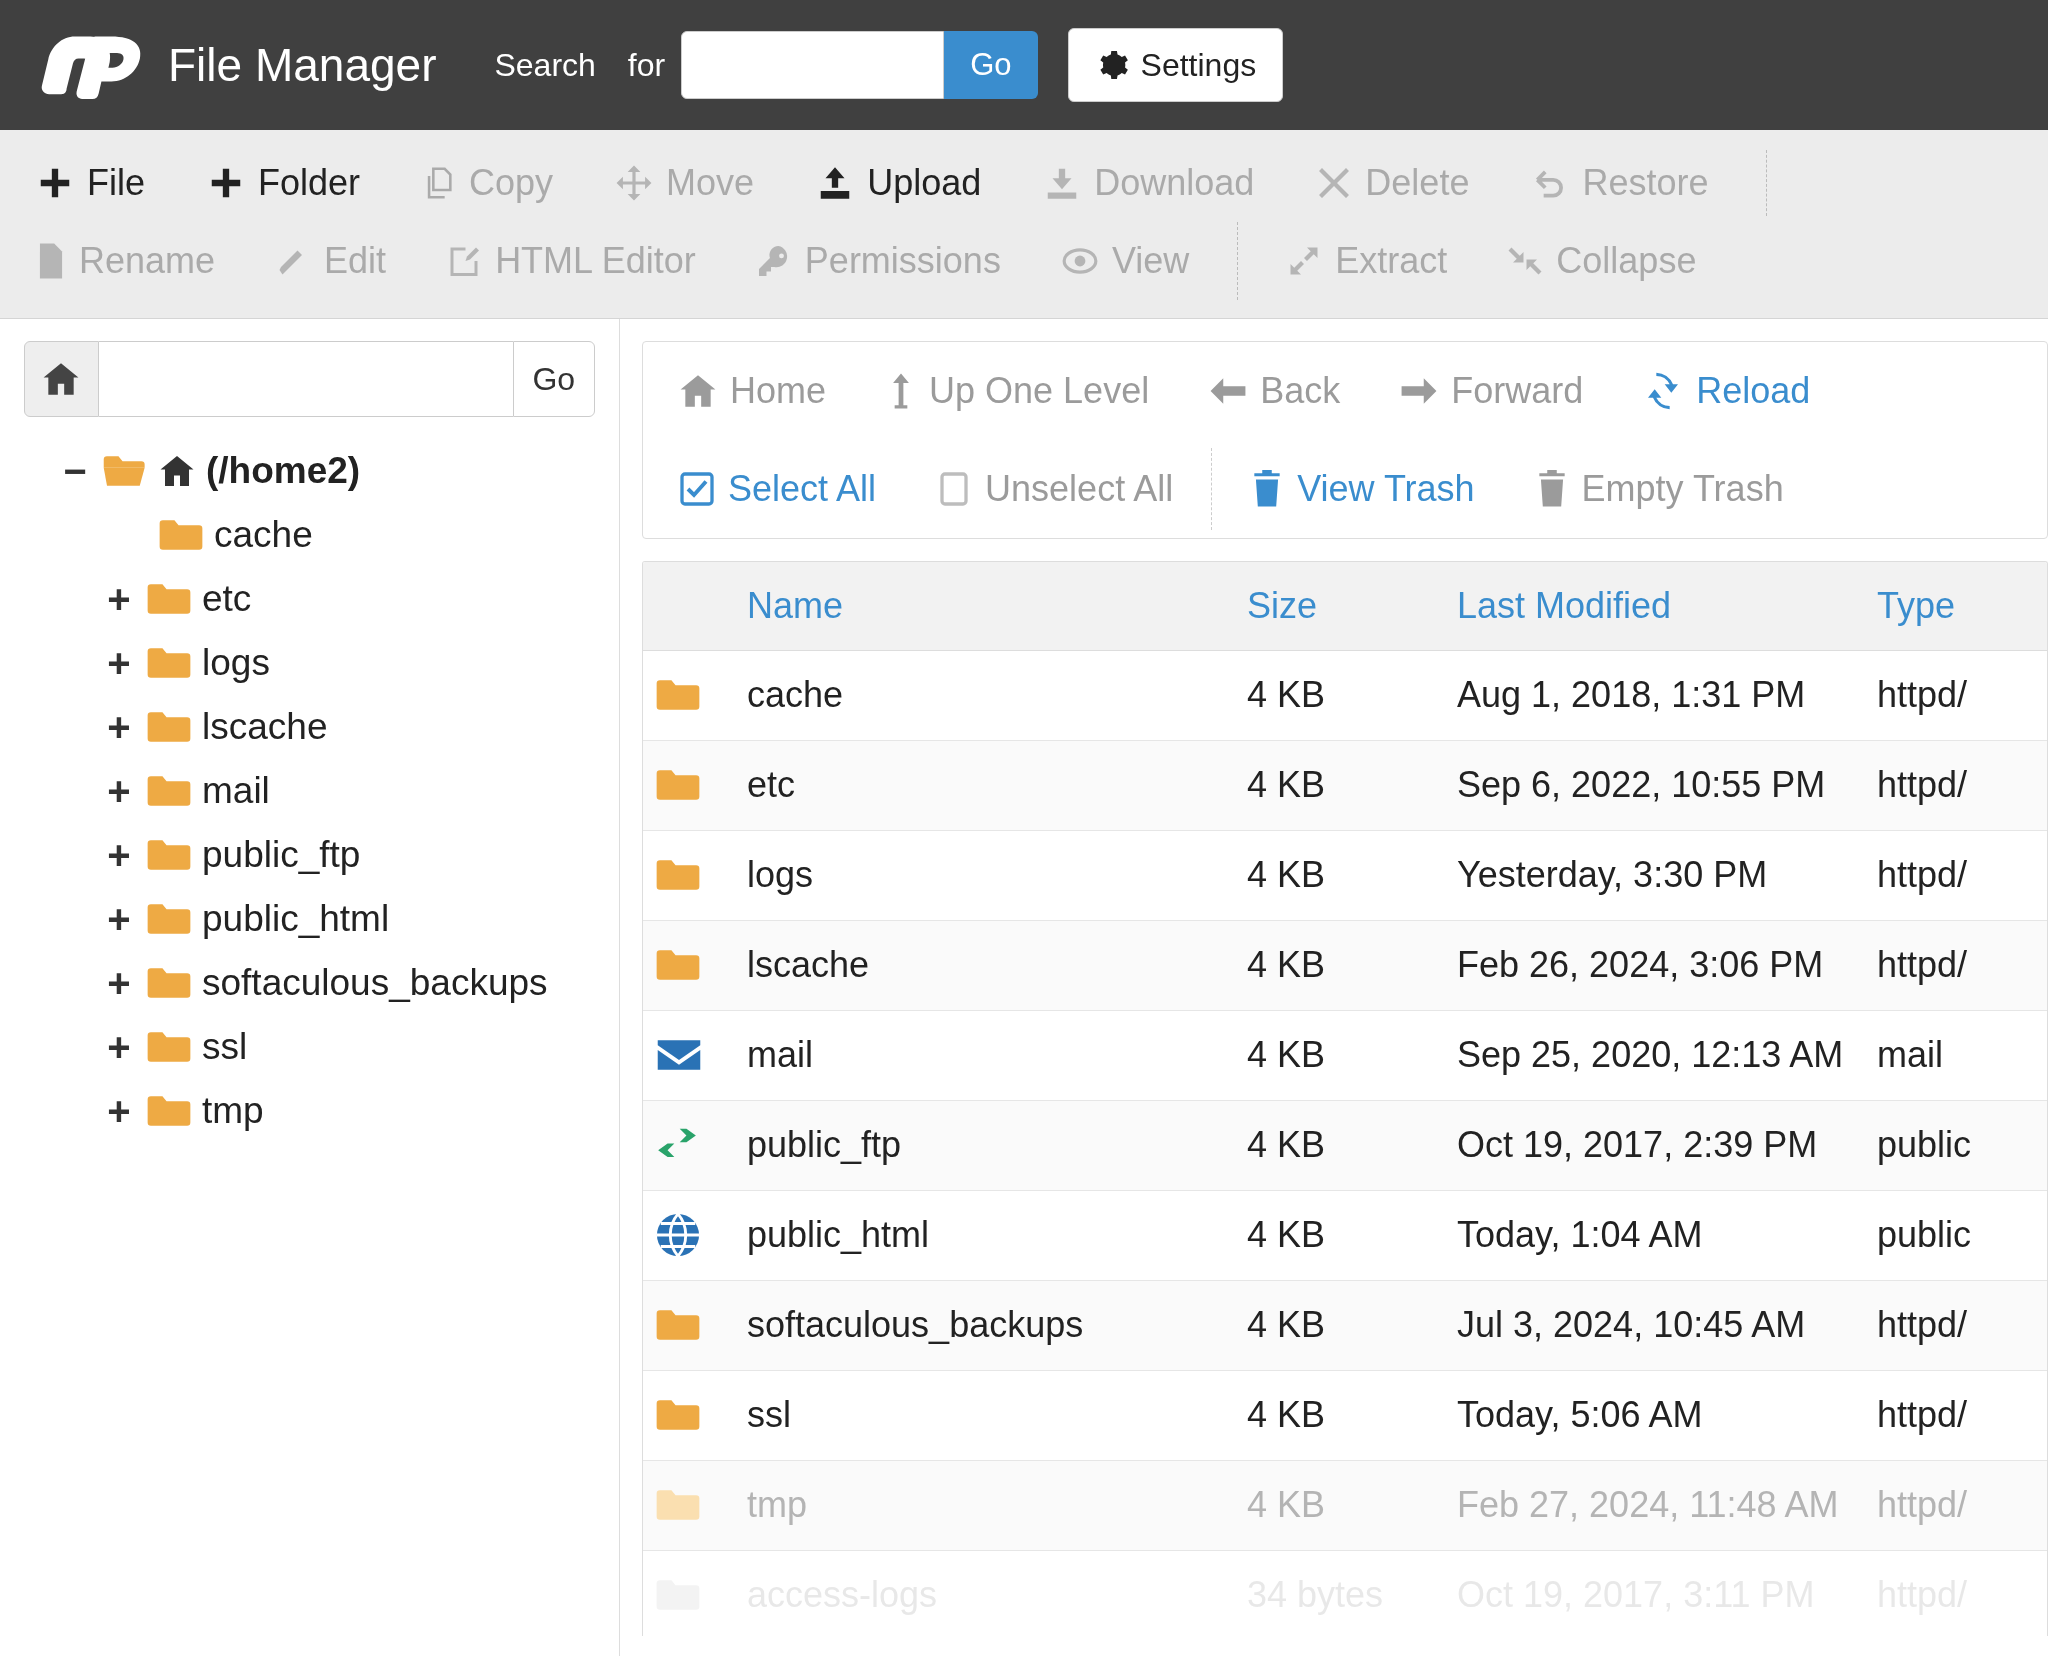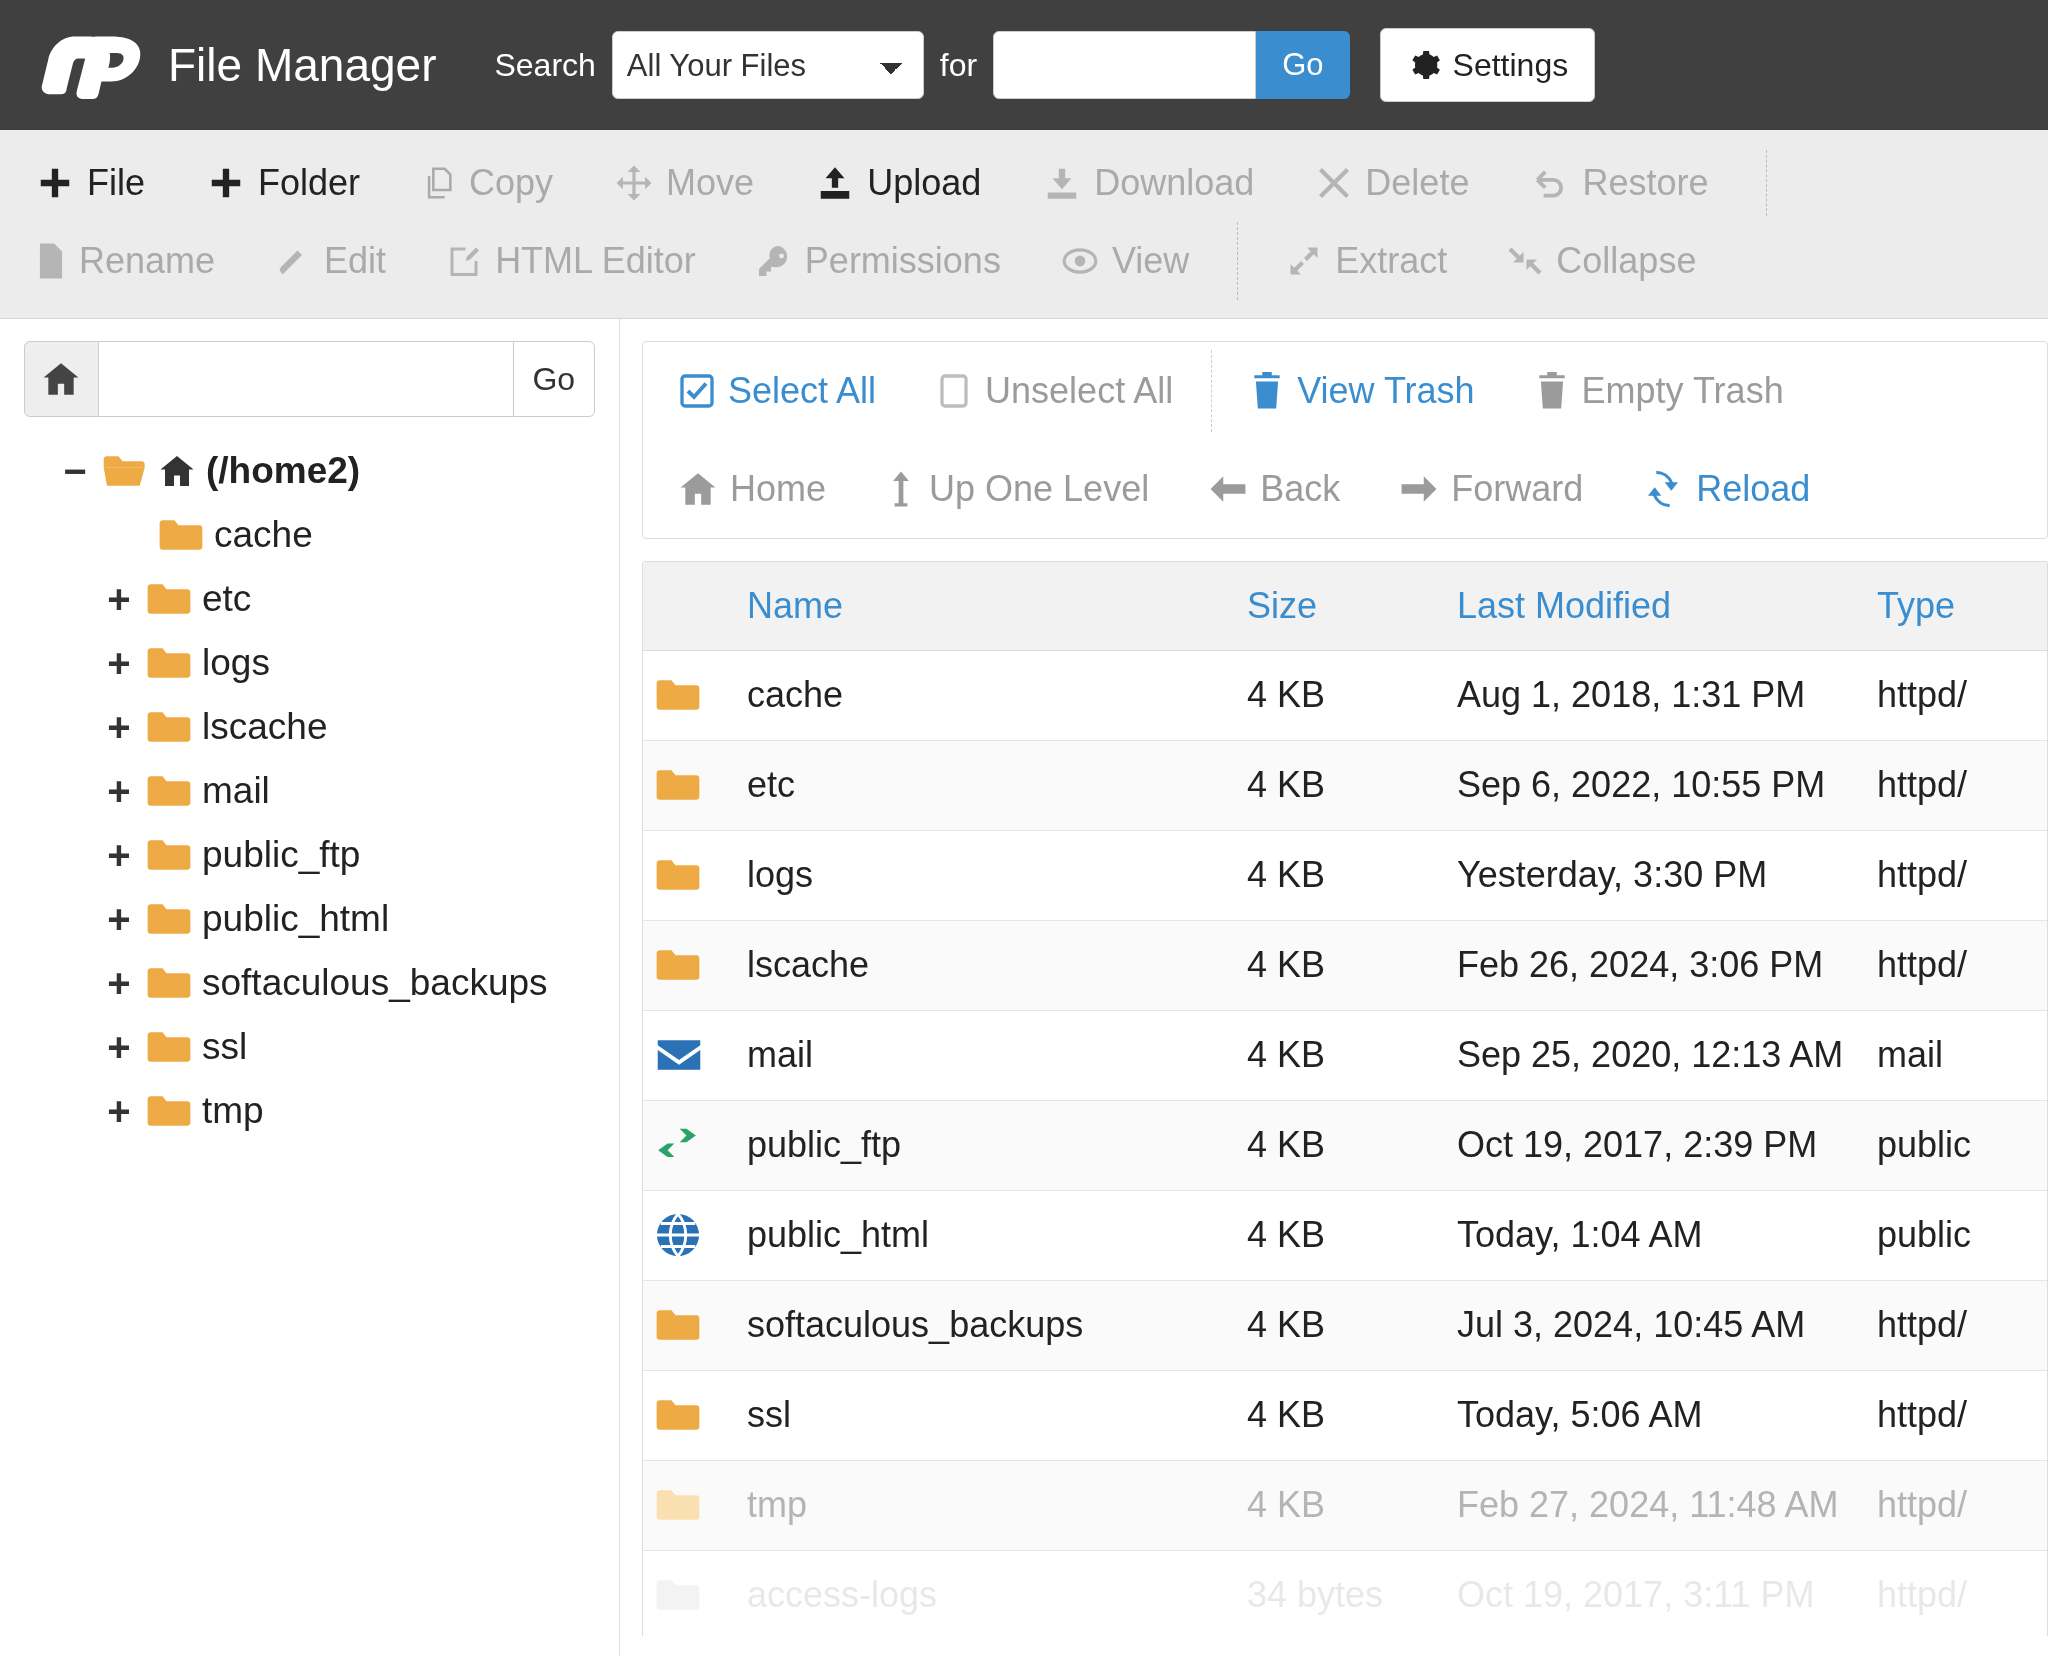--- a/index.html
+++ b/index.html
@@ -297,23 +297,20 @@
   <div class="brand">
     <svg class="cp-logo" viewBox="0 0 120 86">
       <path fill="#ffffff" d="M38 12c-14 0-26 11-29 25L2 66c-1 5 3 9 8 9h13c5 0 6-4 6-6l7-28c1-3 3-5 6-5h6c4 0 6 3 5 7l-3 12c-1 3 1 5 4 5h11c5 0 7-4 8-7l3-13c3-14-6-28-21-28H38z"></path>
       <path fill="#ffffff" d="M78 12h-16c-5 0-7 3-8 6L40 72c-1 5 2 8 6 8h11c4 0 6-2 7-6l3-13h11c15 0 28-11 31-25 3-15-8-24-31-24zm13 25c-1 5-6 9-12 9h-8l4-16h9c5 0 8 3 7 7z"></path>
     </svg>
     <div class="brand-title">File Manager</div>
   </div>
 
   <div class="search-label">Search</div>
 
-  <select class="search-select">
-    <option>All Your Files</option>
-  </select>
 
   <div class="for-label">for</div>
 
   <input class="search-input" type="text" value="" style="">
 
   <button class="go-btn">Go</button>
 
   <button class="settings-btn">
     <svg width="34" height="34" viewBox="0 0 24 24">
       <path fill="#222" d="M12 8a4 4 0 1 0 0 8 4 4 0 0 0 0-8zm9.4 4c0-.6-.1-1.2-.2-1.8l2-1.5-2-3.4-2.3 1a8 8 0 0 0-3-1.7l-.4-2.5h-4l-.3 2.5c-1.1.3-2.1.9-3 1.7l-2.4-1-2 3.4 2 1.5a8 8 0 0 0 0 3.6l-2 1.5 2 3.4 2.4-1c.9.8 1.9 1.4 3 1.7l.3 2.5h4l.4-2.5a8 8 0 0 0 3-1.7l2.3 1 2-3.4-2-1.5c.1-.6.2-1.2.2-1.8z"></path>
@@ -574,51 +571,20 @@
             <path fill="#eeaa44" d="M1 4a2 2 0 0 1 2-2h7l2.5 3H25a2 2 0 0 1 2 2v11a2 2 0 0 1-2 2H3a2 2 0 0 1-2-2z"></path>
           </svg>
         <span class="tree-label">tmp</span>
       </li>
     </ul>
   </div>
 
   <div class="main">
 
     <div class="nav-box">
-      <div class="nav-row second">
-        <div class="nav-item active">
-          <svg width="36" height="36" viewBox="0 0 24 24">
-            <rect x="2" y="2" width="20" height="20" rx="2" fill="none" stroke="#3a8dce" stroke-width="2.2"></rect>
-            <path fill="none" stroke="#3a8dce" stroke-width="2.6" d="M6 12l4 4 8-9"></path>
-          </svg>
-          <span>Select All</span>
-        </div>
-        <div class="nav-item" style="margin-left:60px">
-          <svg width="36" height="36" viewBox="0 0 24 24">
-            <rect x="4" y="2" width="16" height="20" rx="2" fill="none" stroke="#bdbdbd" stroke-width="2.2"></rect>
-          </svg>
-          <span>Unselect All</span>
-        </div>
-
-        <div class="nav-vsep" style="margin:0 38px"></div>
-
-        <div class="nav-item active">
-          <svg width="34" height="38" viewBox="0 0 20 24">
-            <path fill="#3a8dce" d="M7 0h6v2h5v2H2V2h5zM3 6h14l-1.2 17H4.2z"></path>
-          </svg>
-          <span>View Trash</span>
-        </div>
-        <div class="nav-item" style="margin-left:60px">
-          <svg width="34" height="38" viewBox="0 0 20 24">
-            <path fill="#9b9b9b" d="M7 0h6v2h5v2H2V2h5zM3 6h14l-1.2 17H4.2z"></path>
-          </svg>
-          <span>Empty Trash</span>
-        </div>
-      </div>
-
       <div class="nav-row">
         <div class="nav-item">
           <svg width="38" height="38" viewBox="0 0 24 24">
               <path fill="#9b9b9b" d="M12 2L1 11h3v11h6v-7h4v7h6V11h3z"></path>
             </svg>
           <span>Home</span>
         </div>
         <div class="nav-item" style="margin-left:60px">
           <svg width="30" height="38" viewBox="0 0 18 24">
               <path fill="#9b9b9b" d="M9 1l5 6h-3.5v14H13v2H5v-2h2.5V7H4z"></path>
@@ -638,20 +604,51 @@
           <span>Forward</span>
         </div>
         <div class="nav-item active" style="margin-left:60px">
           <svg width="40" height="40" viewBox="0 0 24 24">
             <path fill="#3a8dce" d="M12 3a9 9 0 0 1 8 5h-3l4 5 4-5h-3A11 11 0 0 0 12 1z" transform="translate(-4,0)"></path>
             <path fill="#3a8dce" d="M12 21a9 9 0 0 1-8-5h3l-4-5-4 5h3a11 11 0 0 0 10 7z" transform="translate(4,0)"></path>
           </svg>
           <span>Reload</span>
         </div>
       </div>
+
+      <div class="nav-row second">
+        <div class="nav-item active">
+          <svg width="36" height="36" viewBox="0 0 24 24">
+            <rect x="2" y="2" width="20" height="20" rx="2" fill="none" stroke="#3a8dce" stroke-width="2.2"></rect>
+            <path fill="none" stroke="#3a8dce" stroke-width="2.6" d="M6 12l4 4 8-9"></path>
+          </svg>
+          <span>Select All</span>
+        </div>
+        <div class="nav-item" style="margin-left:60px">
+          <svg width="36" height="36" viewBox="0 0 24 24">
+            <rect x="4" y="2" width="16" height="20" rx="2" fill="none" stroke="#bdbdbd" stroke-width="2.2"></rect>
+          </svg>
+          <span>Unselect All</span>
+        </div>
+
+        <div class="nav-vsep" style="margin:0 38px"></div>
+
+        <div class="nav-item active">
+          <svg width="34" height="38" viewBox="0 0 20 24">
+            <path fill="#3a8dce" d="M7 0h6v2h5v2H2V2h5zM3 6h14l-1.2 17H4.2z"></path>
+          </svg>
+          <span>View Trash</span>
+        </div>
+        <div class="nav-item" style="margin-left:60px">
+          <svg width="34" height="38" viewBox="0 0 20 24">
+            <path fill="#9b9b9b" d="M7 0h6v2h5v2H2V2h5zM3 6h14l-1.2 17H4.2z"></path>
+          </svg>
+          <span>Empty Trash</span>
+        </div>
+      </div>
     </div>
 
     <div class="table-wrap">
       <table class="files">
         <thead>
           <tr>
             <th class="col-icon"></th>
             <th class="col-name">Name</th>
             <th class="col-size">Size</th>
             <th class="col-mod">Last Modified</th>

